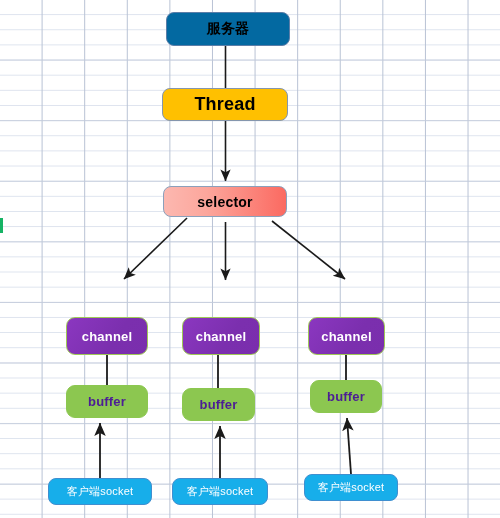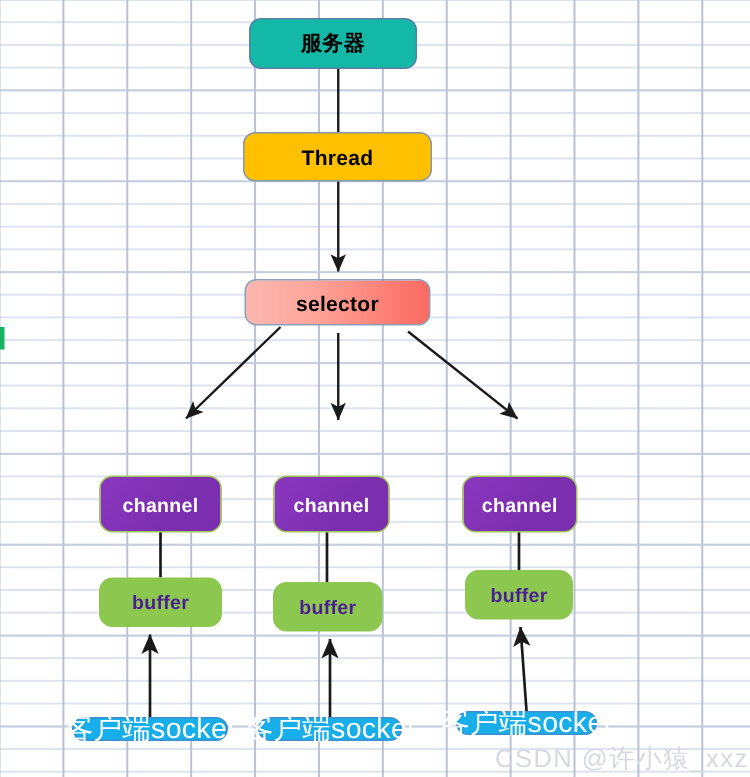--- a/index.html
+++ b/index.html
@@ -58,34 +58,34 @@
     box-sizing: border-box;
     display: flex;
     align-items: center;
     justify-content: center;
     border-radius: 7px;
     white-space: nowrap;
     letter-spacing: .2px;
   }
 
   .n-server {
-    left: 166px; top: 12px; width: 112px; height: 34px;
-    background: #14b8a6;
+    left: 166px; top: 12px; width: 124px; height: 34px;
+    background: #0369a1;
     border: 1px solid #5b7ea8;
     color: #000000;
     font-size: 14px;
     font-weight: 700;
     border-radius: 8px;
   }
   .n-thread {
     left: 162px; top: 88px; width: 126px; height: 33px;
     background: #ffc000;
     border: 1px solid #8596ad;
     color: #000000;
-    font-size: 14px;
+    font-size: 18px;
     font-weight: 700;
     border-radius: 8px;
   }
   .n-selector {
     left: 163px; top: 186px; width: 124px; height: 31px;
     background: linear-gradient(to right, #fcb8b0 0%, #fca69c 35%, #fb6a61 100%);
     border: 1px solid #8ba0bb;
     color: #000000;
     font-size: 14px;
     font-weight: 700;
@@ -106,25 +106,25 @@
     height: 33px;
     background: #8cc63f;
     background: #8cc750;
     border: 1px solid #8cc750;
     color: #4c1d95;
     font-size: 13px;
     font-weight: 700;
     border-radius: 9px;
   }
   .n-socket {
-    height: 16px;
+    height: 27px;
     background: #17aeea;
     border: 1px solid #3f8fd0;
     color: #ffffff;
-    font-size: 19px;
+    font-size: 11px;
     font-weight: 400;
     border-radius: 8px;
     text-align: right;
   }
 
   
   .ch1 { left: 66px;  width: 82px; }
   .ch2 { left: 182px; width: 78px; }
   .ch3 { left: 308px; width: 77px; }
 
@@ -216,15 +216,14 @@
   <div class="node n-socket sk1">
     <span>客户端socket</span>
   </div>
   <div class="node n-socket sk2">
     <span>客户端socket</span>
   </div>
   <div class="node n-socket sk3">
     <span>客户端socket</span>
   </div>
 
-  <div class="watermark">CSDN @许小猿_xxz</div>
 
 </div>
 
 </body></html>

